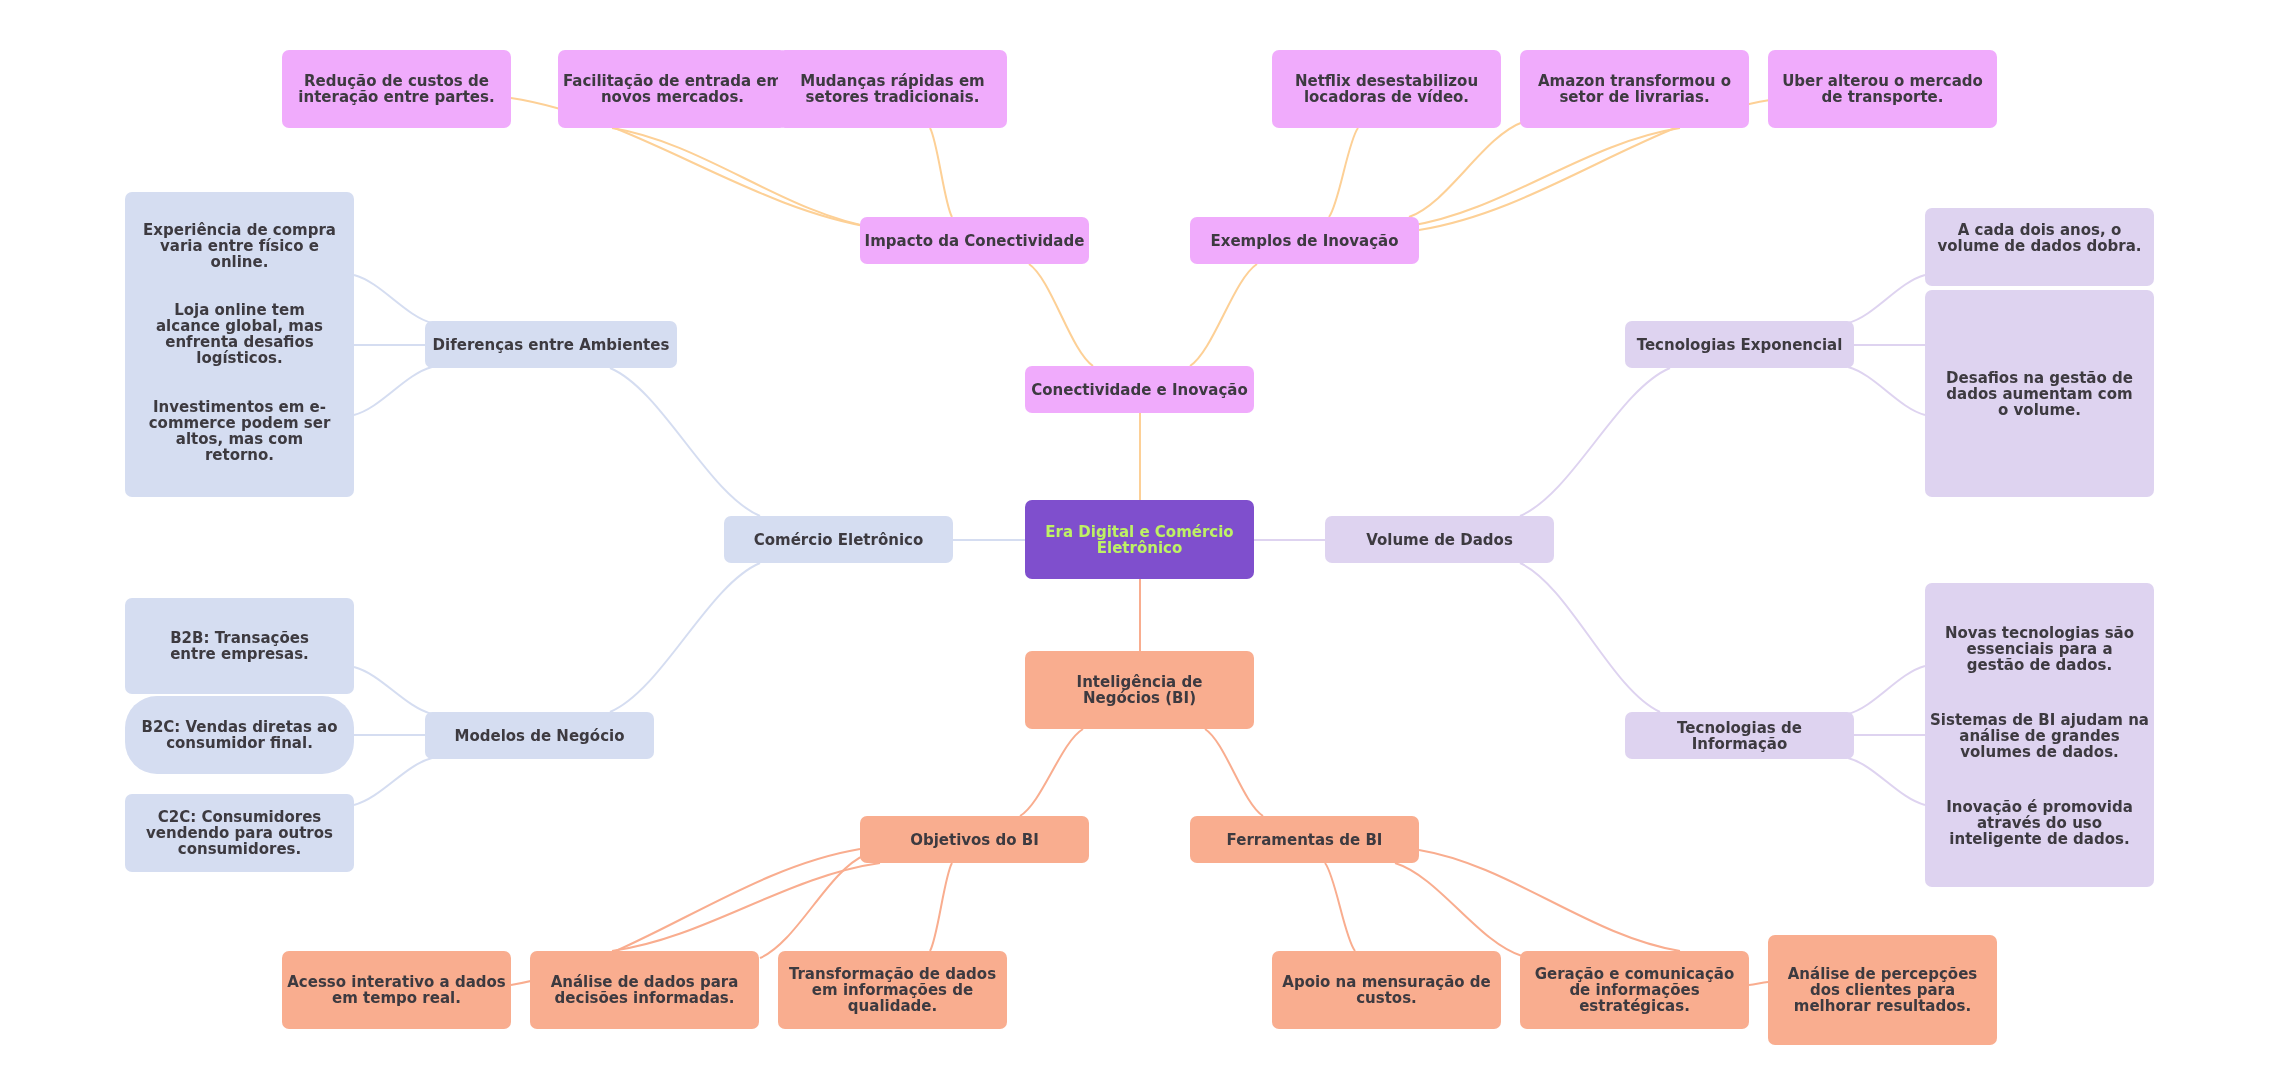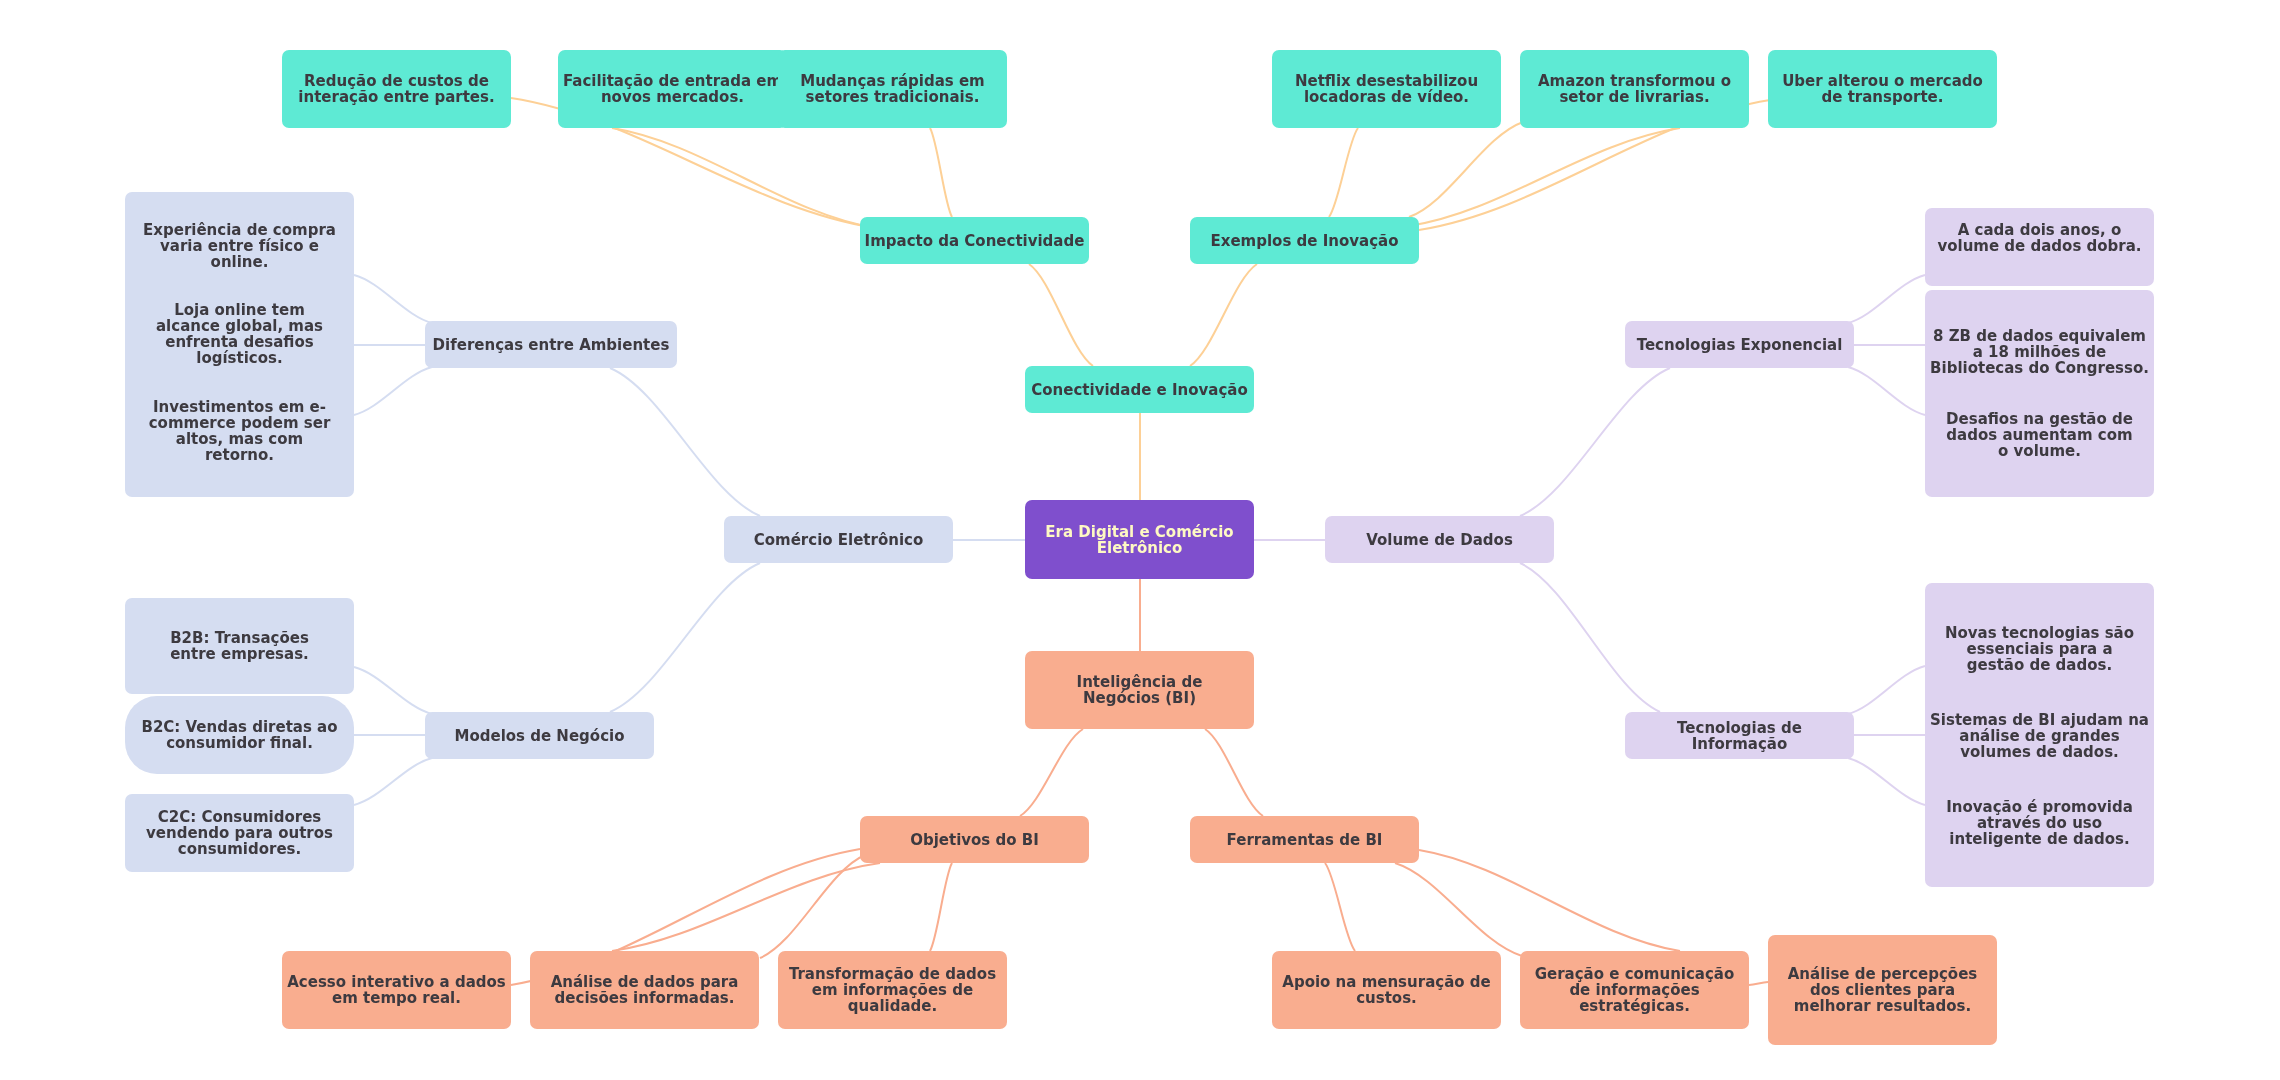--- a/index.html
+++ b/index.html
@@ -7,25 +7,25 @@
          font-family: "DejaVu Sans", sans-serif; }
   #edges { position: absolute; left: 0; top: 0; width: 2280px; height: 1080px; }
   .node {
     position: absolute; box-sizing: border-box;
     display: flex; align-items: center; justify-content: center;
     text-align: center; border-radius: 7px;
     font-weight: bold; font-size: 15px; line-height: 16px;
     color: #3d3a40; padding: 0 2px;
   }
   .node span { display: block; }
-  .c-orange { background: #5eead4; }
+  .c-orange { background: #f0abfc; }
   .c-salmon { background: #f9ad8f; }
   .c-blue { background: #d5ddf1; }
   .c-purple { background: #ded3f0; }
-  .c-root { background: #7f4fcd; color: #fef9c3; }
+  .c-root { background: #7f4fcd; color: #bef264; }
   .leaf { font-size: 15px; line-height: 16px; }
   .multi { flex-direction: column; justify-content: space-around; padding: 22px 2px; }
 </style>
 </head>
 <body>
 
 <svg id="edges" xmlns="http://www.w3.org/2000/svg">
     <path d="M1140,413 L1140,500" fill="none" stroke="#fdd096" stroke-width="2"></path>
     <path d="M1140,579 L1140,651" fill="none" stroke="#f9ad8f" stroke-width="2"></path>
     <path d="M953,540 L1025,540" fill="none" stroke="#d5ddf1" stroke-width="2"></path>
@@ -164,21 +164,20 @@
     <span>Tecnologias Exponencial</span>
   </div>
 <div class="node c-purple" id="n-tec" style="left:1625px;top:712px;width:229px;height:47px;">
     <span>Tecnologias de Informação</span>
   </div>
 
 <div class="node c-purple leaf" id="l-cre0" style="left:1925px;top:208px;width:229px;height:78px;padding-bottom:18px;">
     <span>A cada dois anos, o volume de dados dobra.</span>
   </div>
 <div class="node c-purple leaf multi" id="l-cre" style="left:1925px;top:290px;width:229px;height:207px;padding:20px 4px 20px;">
-  <span id="l-cre1">8 ZB de dados equivalem a 18 milhões de Bibliotecas do Congresso.</span>
   <span id="l-cre2" style="padding:0 12px;">Desafios na gestão de dados aumentam com o volume.</span>
 </div>
 
 <div class="node c-purple leaf multi" id="l-tec" style="left:1925px;top:583px;width:229px;height:304px;padding:22px 2px 20px;">
   <span id="l-tec0" style="padding:0 12px;">Novas tecnologias são essenciais para a gestão de dados.</span>
   <span id="l-tec1">Sistemas de BI ajudam na análise de grandes volumes de dados.</span>
   <span id="l-tec2" style="padding:0 8px;">Inovação é promovida através do uso inteligente de dados.</span>
 </div>
 
 </body></html>

